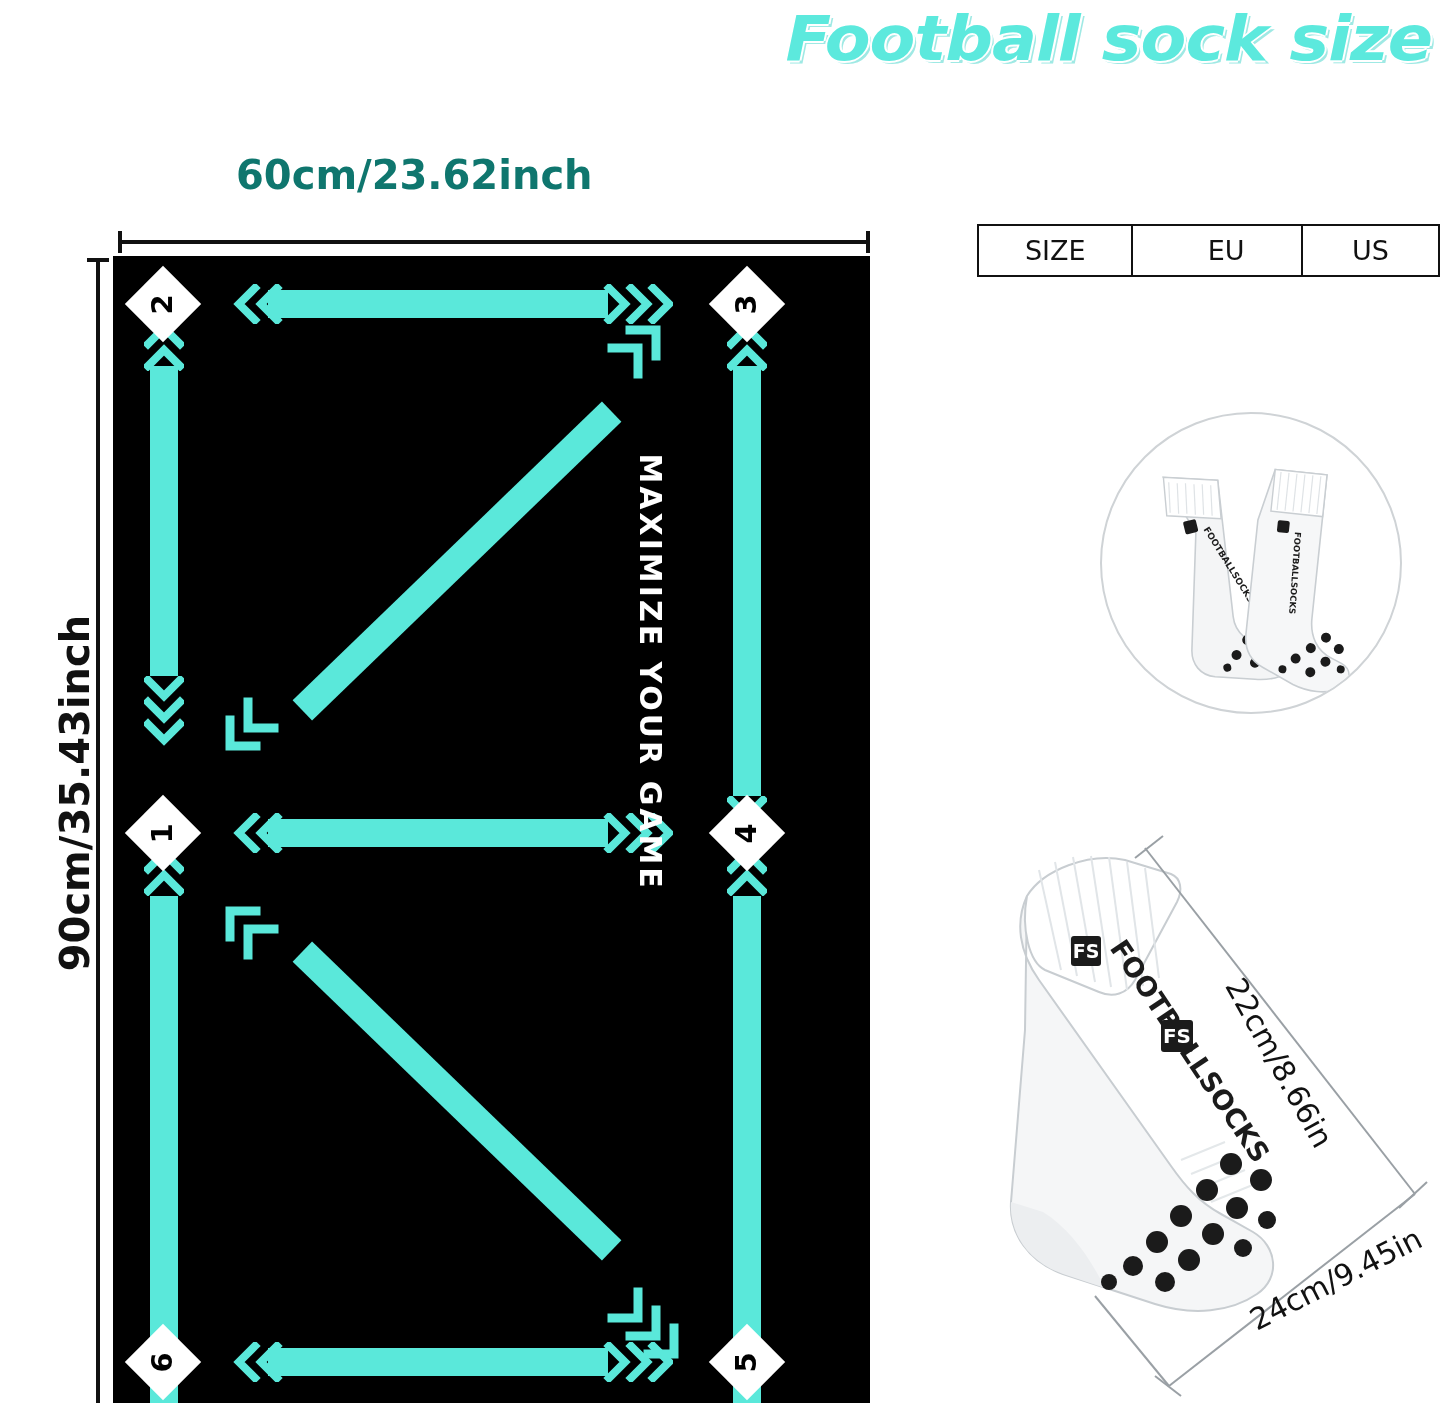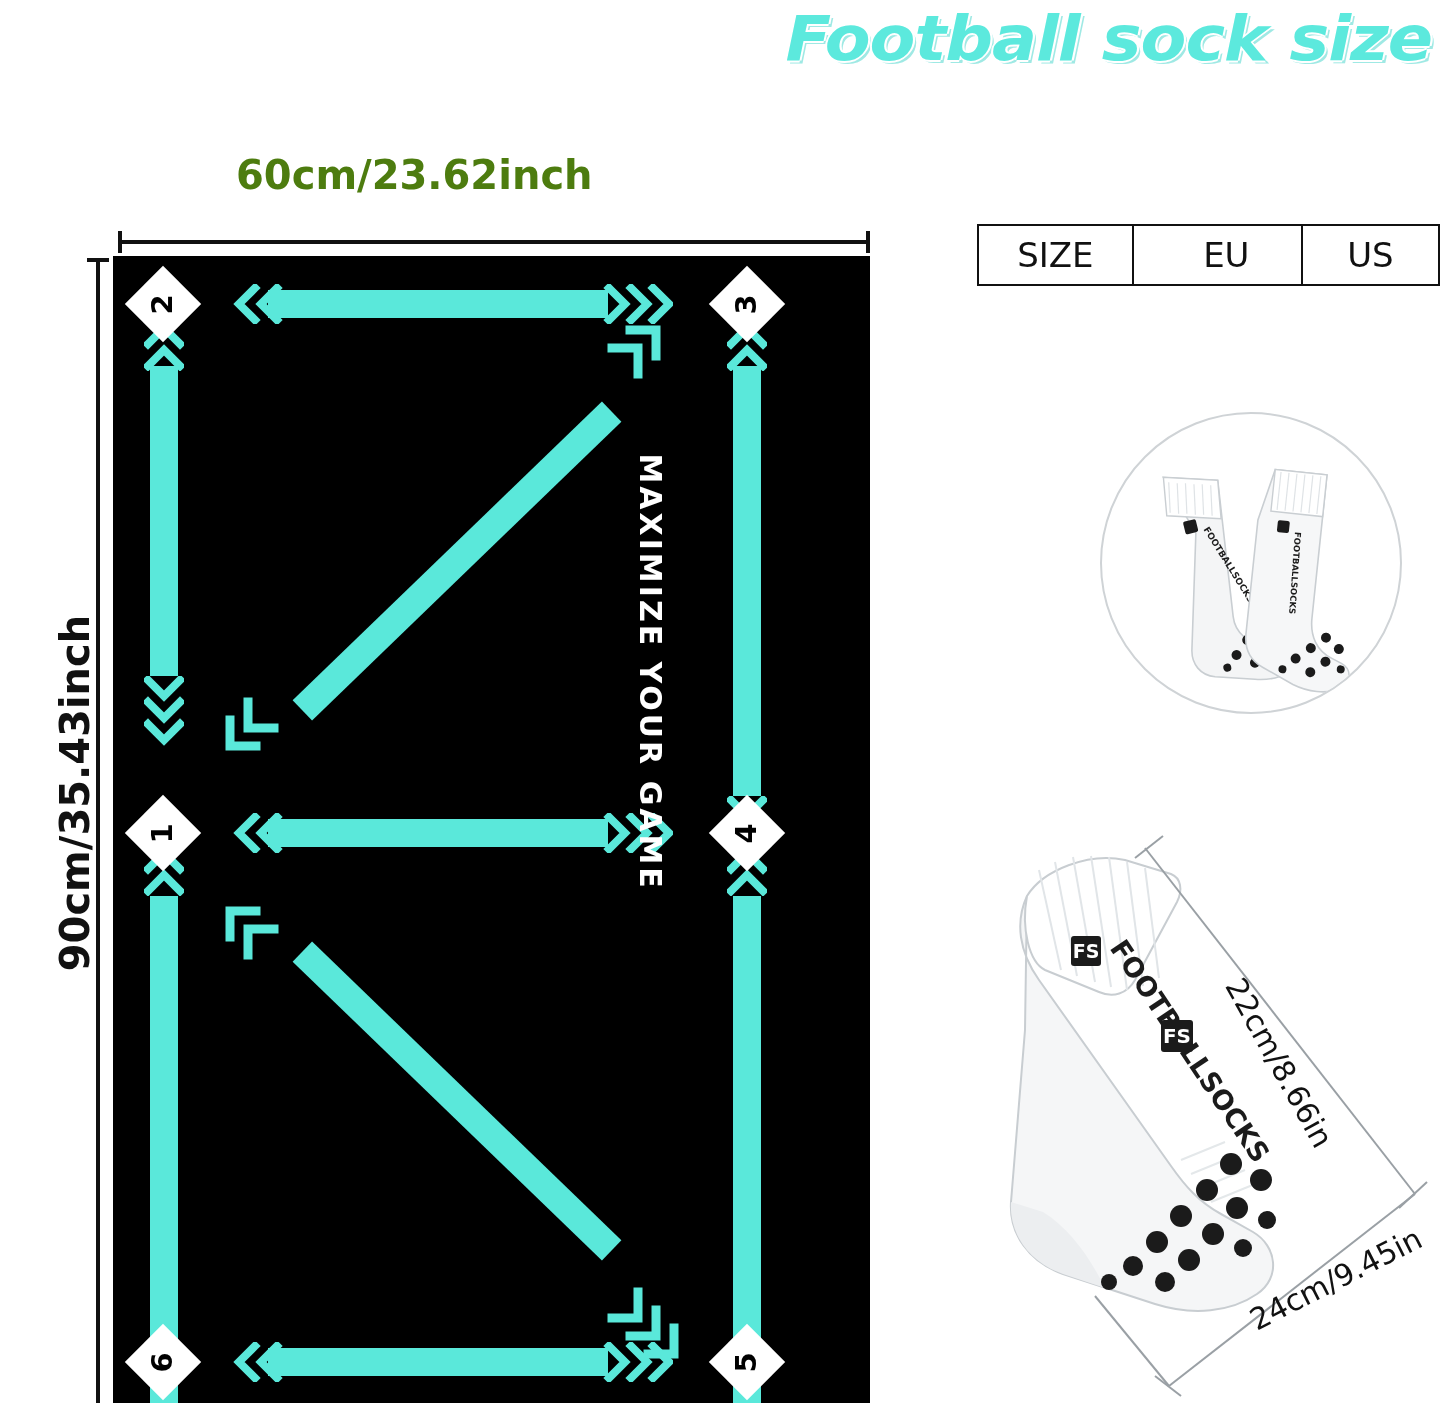--- a/index.html
+++ b/index.html
@@ -33,21 +33,21 @@
     white-space:nowrap;
   }
 
   
   .dim-top{
     position:absolute;
     left:236px;top:152px;
     font-family:"DejaVu Sans", sans-serif;
     font-weight:bold;
     font-size:40px;
-    color:#4d7c0f;
+    color:#0f766e;
     white-space:nowrap;
   }
   .dim-top-line{
     position:absolute;
     left:118px;top:240px;width:752px;height:4px;background:#111;
   }
   .dim-top-line:before,.dim-top-line:after{
     content:"";position:absolute;top:-9px;width:4px;height:22px;background:#111;
   }
   .dim-top-line:before{left:0;}
@@ -118,21 +118,21 @@
 
   
   .size-table{
     position:absolute;
     left:977px;top:224px;
     border-collapse:collapse;
   }
   .size-table td{
     border:2px solid #111;
     font-family:"DejaVu Sans", sans-serif;
-    font-size:34px;
+    font-size:27px;
     color:#111;
     text-align:center;
     padding:9px 0;
   }
   .size-table td.c0{width:157px;}
   .size-table td.c1{width:155px;padding-left:18px;}
   .size-table td.c2{width:140px;}
 
   
   .circle{

